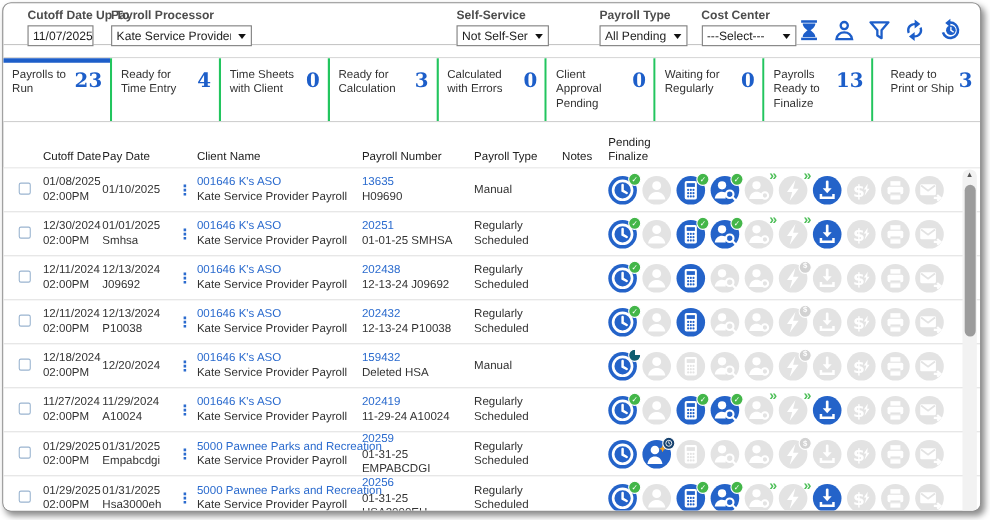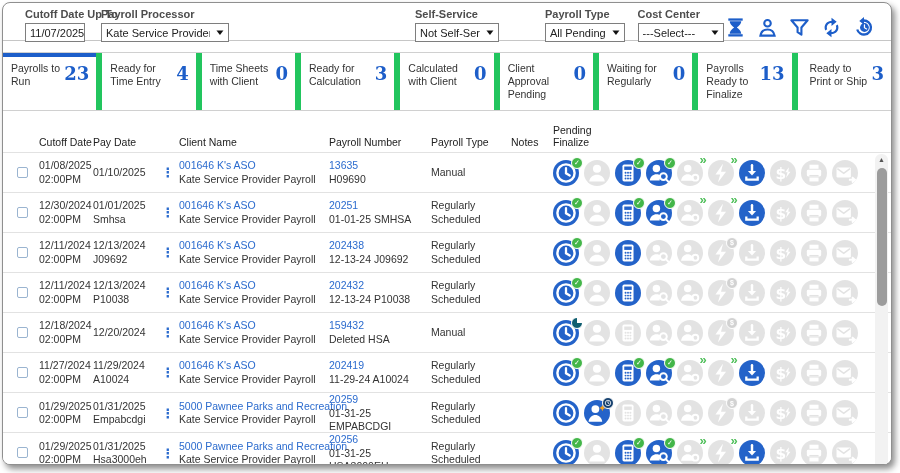--- a/index.html
+++ b/index.html
@@ -14,21 +14,21 @@
   .ffield { display:flex; flex-direction:column; }
   .flabel { font-size:11px; font-weight:bold; color:#4d4d4d; margin-bottom:3px; white-space:nowrap; }
   .finput { height:19px; border:1px solid #7e7e7e; font-size:11px; color:#222; padding:0 4px; background:#fff; display:flex; align-items:center; }
   .fselect { height:19px; border:1px solid #7e7e7e; font-size:11px; color:#222; padding:0 4px; background:#fff; display:flex; align-items:center; justify-content:space-between; cursor:pointer; }
   .chev { font-size:8px; color:#111; font-weight:bold; margin-left:6px; transform:scaleX(1.5); }
   .toolbar { display:flex; align-items:center; gap:9px; margin-left:auto; margin-top:8px; padding-right:6px; }
   .tico { width:23px; height:23px; cursor:pointer; }
   .tico svg { width:100%; height:100%; }
   
   .tabs { display:flex; margin-top:11px; border-top:1px solid #d0d0d0; border-bottom:1px solid #d0d0d0; height:59px; }
-  .tab { flex:1 1 0; border-right:6px solid #22c55e; padding:9px 7px 0 8px; display:flex; justify-content:space-between; cursor:pointer; background:#fff; }
+  .tab { flex:1 1 0; border-right:2px solid #22c55e; padding:9px 7px 0 8px; display:flex; justify-content:space-between; cursor:pointer; background:#fff; }
   .tab:last-child { border-right:none;justify-content:flex-end; }
   .tab.active { box-shadow:inset 0 4px 0 #1d5ec9; }
   .tab-label { font-size:10.5px; color:#333; line-height:1.25; max-width:62px; }
   .tab-count { font-family:"DejaVu Serif","Liberation Serif",serif; font-weight:bold; font-size:18px; color:#1d5ec9; line-height:1; margin-top:3px; }
   
   .tablewrap { position:relative; }
   .tr { display:grid; grid-template-columns:30px 54px 64px 22px 150px 102px 80px 42px 1fr; align-items:center; padding-left:6px; }
   .thead { height:34px; align-items:end; padding-bottom:4px; margin-top:7px; }
   .th { font-size:10.5px; color:#222; line-height:1.15; }
   .rows { height:322px; overflow:hidden; position:relative; }
@@ -136,21 +136,21 @@
    </div>
       <div class="tab">
      <span class="tab-label">Time Sheets with Client</span>
      <span class="tab-count">0</span>
    </div>
       <div class="tab">
      <span class="tab-label">Ready for Calculation</span>
      <span class="tab-count">3</span>
    </div>
       <div class="tab">
-     <span class="tab-label">Calculated with Client</span>
+     <span class="tab-label">Calculated with Errors</span>
      <span class="tab-count">0</span>
    </div>
       <div class="tab">
      <span class="tab-label">Client Approval Pending</span>
      <span class="tab-count">0</span>
    </div>
       <div class="tab">
      <span class="tab-label">Waiting for Regularly</span>
      <span class="tab-count">0</span>
    </div>

